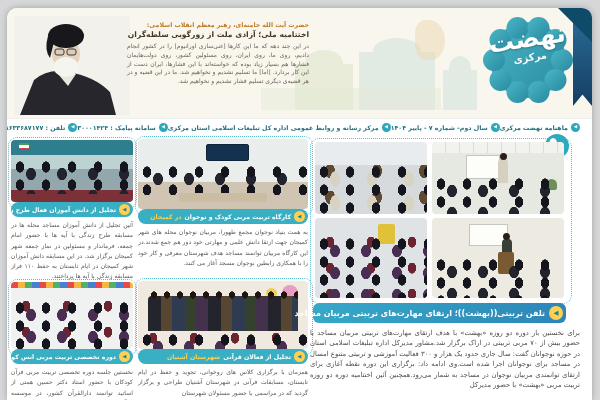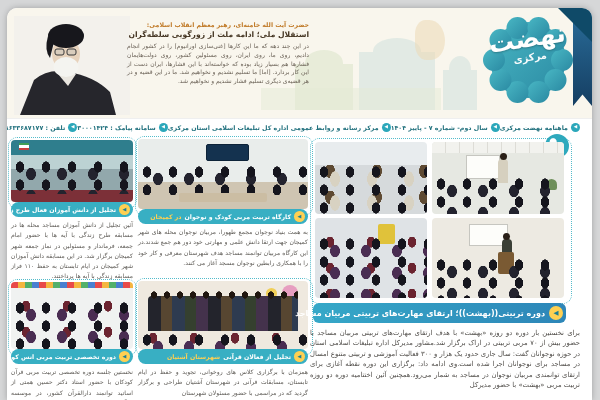--- a/index.html
+++ b/index.html
@@ -111,21 +111,21 @@
         <ellipse cx="52" cy="51" rx="12.5" ry="10" fill="#f4f4f0"></ellipse>
         <ellipse cx="52" cy="20" rx="18" ry="12" fill="#17171c"></ellipse>
         <path d="M34 20 Q30 34 36 42 L40 26 Z" fill="#17171c"></path>
         <rect x="41" y="33" width="9" height="6" rx="2" fill="#d9cdbd" stroke="#3a3a3a" stroke-width="1"></rect>
         <rect x="53" y="33" width="9" height="6" rx="2" fill="#d9cdbd" stroke="#3a3a3a" stroke-width="1"></rect>
       </svg>
     </div>
 
     <div id="quote">
       <div id="quote-attr">حضرت آیت الله خامنه‌ای، رهبر معظم انقلاب اسلامی:</div>
-      <div id="quote-head">استقلال ملی؛ ادامه ملت از زورگویی سلطه‌گران</div>
+      <div id="quote-head">اختتامیه ملی؛ آزادی ملت از زورگویی سلطه‌گران</div>
       <div id="quote-body">در این چند دهه که ما این کارها [غنی‌سازی اورانیوم] را در کشور انجام دادیم، روی ما، روی ایران، روی مسئولین کشور، روی دولت‌هایمان فشارها هم بسیار زیاد بوده که خواسته‌اند با این فشارها، ایران دست از این کار بردارد. [اما] ما تسلیم نشدیم و نخواهیم شد. ما در این قضیه و در هر قضیه‌ی دیگری تسلیم فشار نشدیم و نخواهیم شد.</div>
     </div>
 
     <div id="ribbon"></div>
     <div id="corner-tri"></div>
     <div id="badge">
       <svg width="100" height="100" viewBox="0 0 100 100">
         <defs>
           <linearGradient id="bg1" x1="0" y1="0" x2="1" y2="1">
             <stop offset="0" stop-color="#49b7c4"></stop>
@@ -250,17 +250,17 @@
 
   <div class="photo" style="left:425px;top:210px;width:132px;height:80px;background:#edeae2;">
     <div class="board" style="left:28%;top:8%;width:28%;height:24%;"></div>
     <div class="fig" style="left:53%;top:26%;width:10px;height:20px;background:#3a3f36;"></div>
     <div style="position:absolute;left:50%;top:42%;width:16px;height:22px;background:#7a5a33;border-radius:2px;"></div>
     <div class="crowd" style="left:0;right:0;bottom:0;height:50%;"></div>
   </div>
 
   <div id="feature-banner">
     <span class="cap-ic">◀</span>
-    <span>دوره تربیتی((بهشت))؛ ارتقای مهارت‌های تربیتی مربیان مساجد</span>
+    <span>تلفن تربیتی((بهشت))؛ ارتقای مهارت‌های تربیتی مربیان مساجد</span>
   </div>
   <div id="feature-body">برای نخستین بار دوره دو روزه «بهشت» با هدف ارتقای مهارت‌های تربیتی مربیان مساجد با حضور بیش از ۷۰ مربی تربیتی در اراک برگزار شد.مشاور مدیرکل اداره تبلیغات اسلامی استان در حوزه نوجوانان گفت: سال جاری حدود یک هزار و ۳۰۰ فعالیت آموزشی و تربیتی متنوع امسال در مساجد برای نوجوانان اجرا شده است.وی ادامه داد: برگزاری این دوره نقطه آغازی برای ارتقای توانمندی مربیان نوجوان در مساجد به شمار می‌رود.همچنین آئین اختتامیه دوره دو روزه تربیت مربی «بهشت» با حضور مدیرکل</div>
 
 </div>
 
 </body></html>

